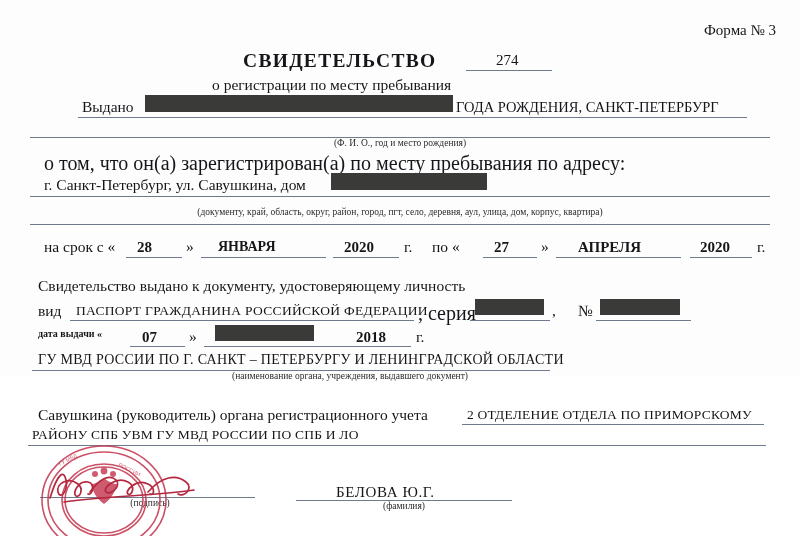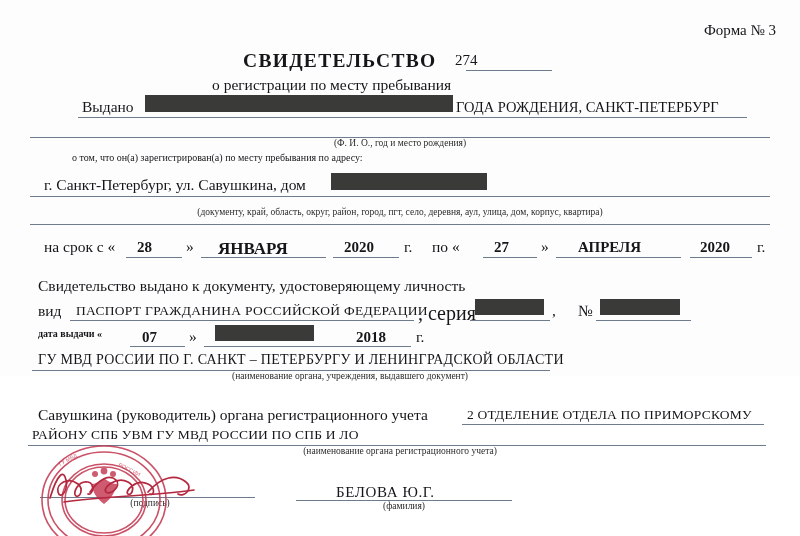--- a/index.html
+++ b/index.html
@@ -51,21 +51,21 @@
   }
   #doc-title {
     top: 50px;
     left: 243px;
     font-size: 19.5px;
     letter-spacing: 1.3px;
     font-weight: 700;
   }
   #doc-number {
     top: 52px;
-    left: 455px;
+    left: 496px;
     font-size: 15px;
   }
   #doc-number-rule {
     top: 70px;
     left: 466px;
     width: 86px;
   }
   #doc-subtitle {
     top: 76px;
     left: 212px;
@@ -100,22 +100,21 @@
   }
   #fio-caption {
     top: 138px;
     left: 250px;
     width: 300px;
   }
 
   #about-line {
     top: 152px;
     left: 44px;
-    font-size: 10px;
-    margin-left: 28px;
+    font-size: 20px;
   }
   #address-line {
     top: 176px;
     left: 44px;
     font-size: 15.5px;
   }
   #address-redact {
     top: 173px;
     left: 331px;
     width: 156px;
@@ -154,21 +153,21 @@
     width: 56px;
   }
   #term-quote-close-1 {
     top: 238px;
     left: 186px;
     font-size: 15.5px;
   }
   #term-month-from {
     top: 239px;
     left: 218px;
-    font-size: 17px;
+    font-size: 14px;
     font-weight: bold;
   }
   #term-month-from-rule {
     top: 257px;
     left: 201px;
     width: 125px;
   }
   #term-year-from {
     top: 239px;
     left: 344px;
@@ -508,21 +507,20 @@
 
   <div class="txt" id="authority-name">ГУ  МВД  РОССИИ  ПО  Г. САНКТ – ПЕТЕРБУРГУ  И  ЛЕНИНГРАДСКОЙ ОБЛАСТИ</div>
   <div class="rule" id="authority-rule"></div>
   <div class="caption" id="authority-caption">(наименование органа, учреждения, выдавшего документ)</div>
 
   <div class="txt" id="head-label">Савушкина (руководитель) органа регистрационного учета</div>
   <div class="txt" id="head-value-1">2 ОТДЕЛЕНИЕ ОТДЕЛА  ПО ПРИМОРСКОМУ</div>
   <div class="rule" id="head-rule-1"></div>
   <div class="txt" id="head-value-2">РАЙОНУ СПБ УВМ  ГУ  МВД РОССИИ  ПО СПБ  И  ЛО</div>
   <div class="rule" id="head-rule-2"></div>
-  <div class="caption" id="head-caption">(наименование органа регистрационного учета)</div>
 
   <div class="rule" id="sign-rule"></div>
   <div class="caption" id="sign-caption">(подпись)</div>
   <div class="txt" id="surname-value">БЕЛОВА Ю.Г.</div>
   <div class="rule" id="surname-rule"></div>
   <div class="caption" id="surname-caption">(фамилия)</div>
 
   <svg id="stamp" viewBox="0 0 155 100">
     <g fill="none" stroke="#c2334d" stroke-width="1.6" opacity="0.85">
       <ellipse cx="72" cy="56" rx="62" ry="54"></ellipse>

